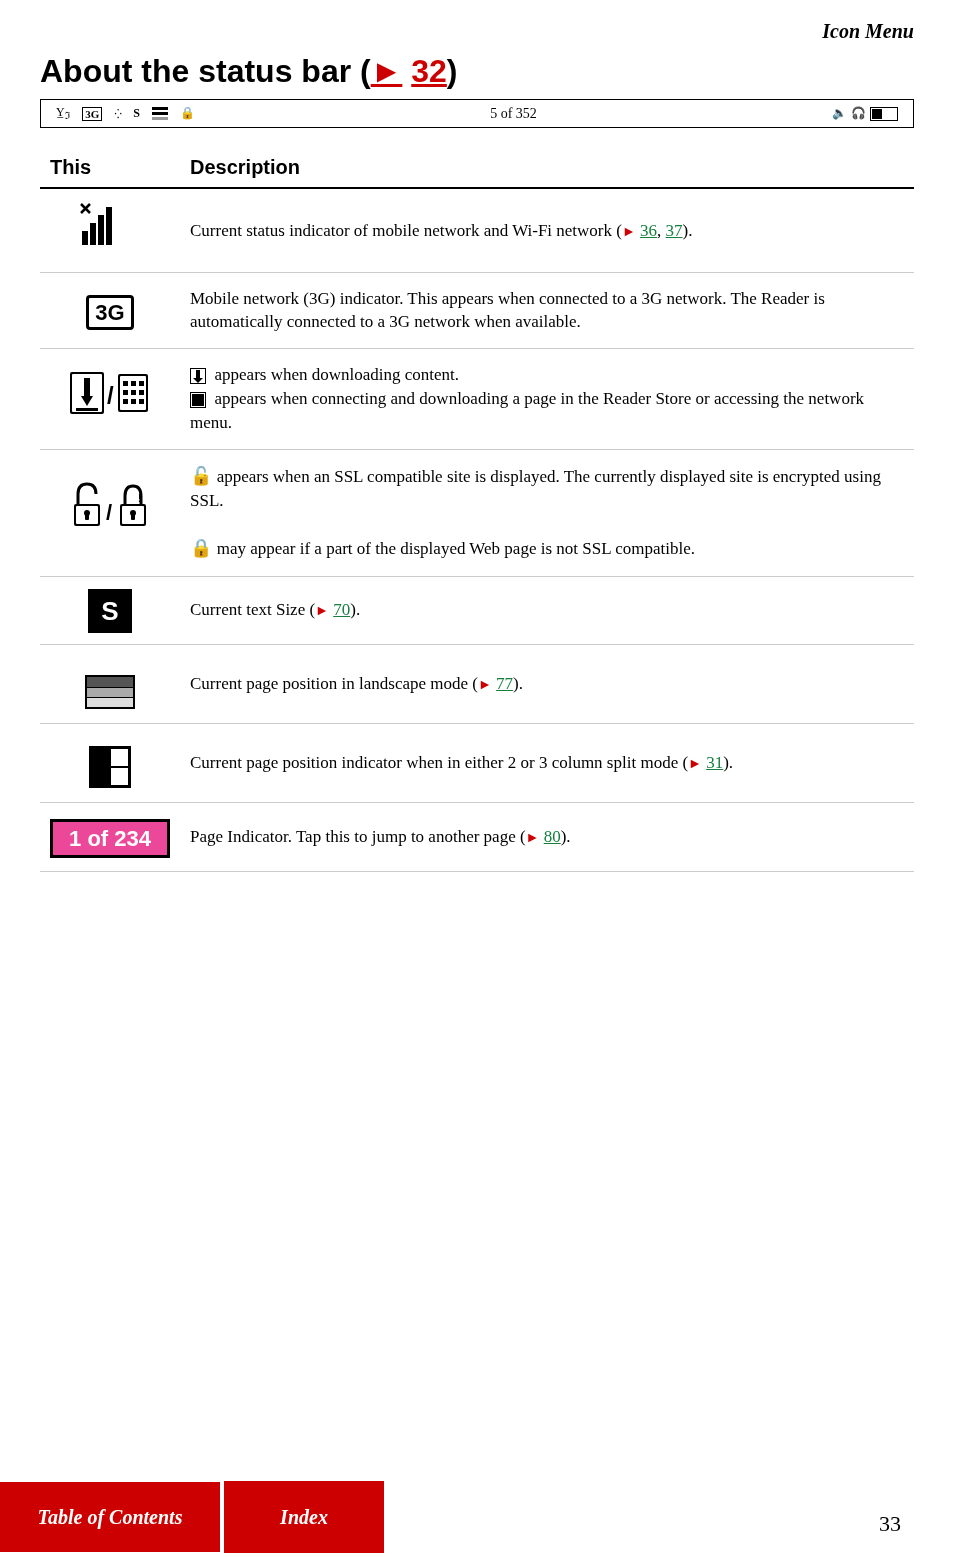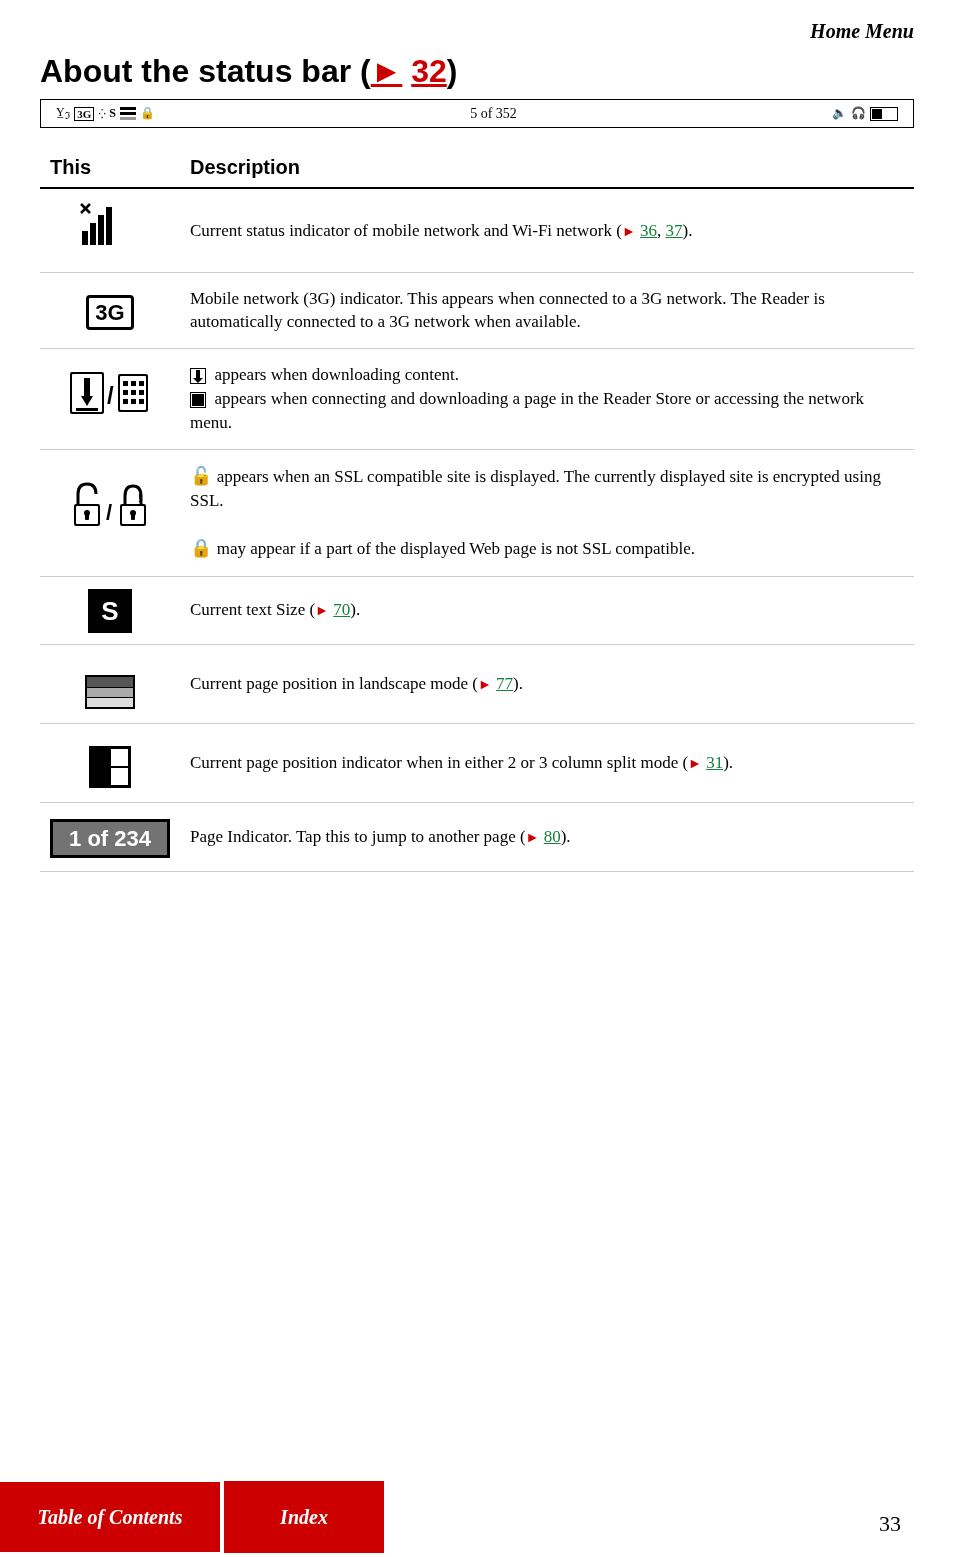--- a/index.html
+++ b/index.html
@@ -47,21 +47,21 @@
       display: flex;
       align-items: center;
       justify-content: space-between;
       margin-bottom: 20px;
       background: #fff;
     }
 
     .status-icons-left {
       display: flex;
       align-items: center;
-      gap: 4px;
+      gap: 12px;
       font-size: 13px;
     }
 
     .status-center {
       font-size: 14px;
       font-weight: normal;
     }
 
     .status-icons-right {
       display: flex;
@@ -152,21 +152,21 @@
     .icon-grid-cell {
       border: 1px solid #000;
     }
 
     .icon-page-indicator {
       border: 3px solid #000;
       padding: 4px 16px;
       font-size: 22px;
       font-weight: bold;
       font-family: Arial, sans-serif;
-      background: #737373;
+      background: #ec4899;
       color: #fff;
     }
 
     .ref-link {
       color: #15803d;
       text-decoration: underline;
     }
 
     .arrow-sym {
       font-size: 14px;
@@ -255,21 +255,21 @@
       height: 100%;
       width: 40%;
     }
   </style>
 </head>
 <body>
 
 <div class="page-wrapper">
 
   <div class="home-menu-header">
-    <em><strong>Home Menu</strong></em>
+    <em><strong>Icon Menu</strong></em>
   </div>
 
   <h1 class="page-title">
     About the status bar (<span class="arrow-link">►</span> <a class="arrow-link">32</a>)
   </h1>
 
   <div class="status-bar-demo">
     <div class="status-icons-left">
       <span class="sb-signal">Y̲<sub>ℑ</sub></span>
       <span style="font-size:11px;font-weight:bold;border:1px solid #000;padding:0 2px;">3G</span>

